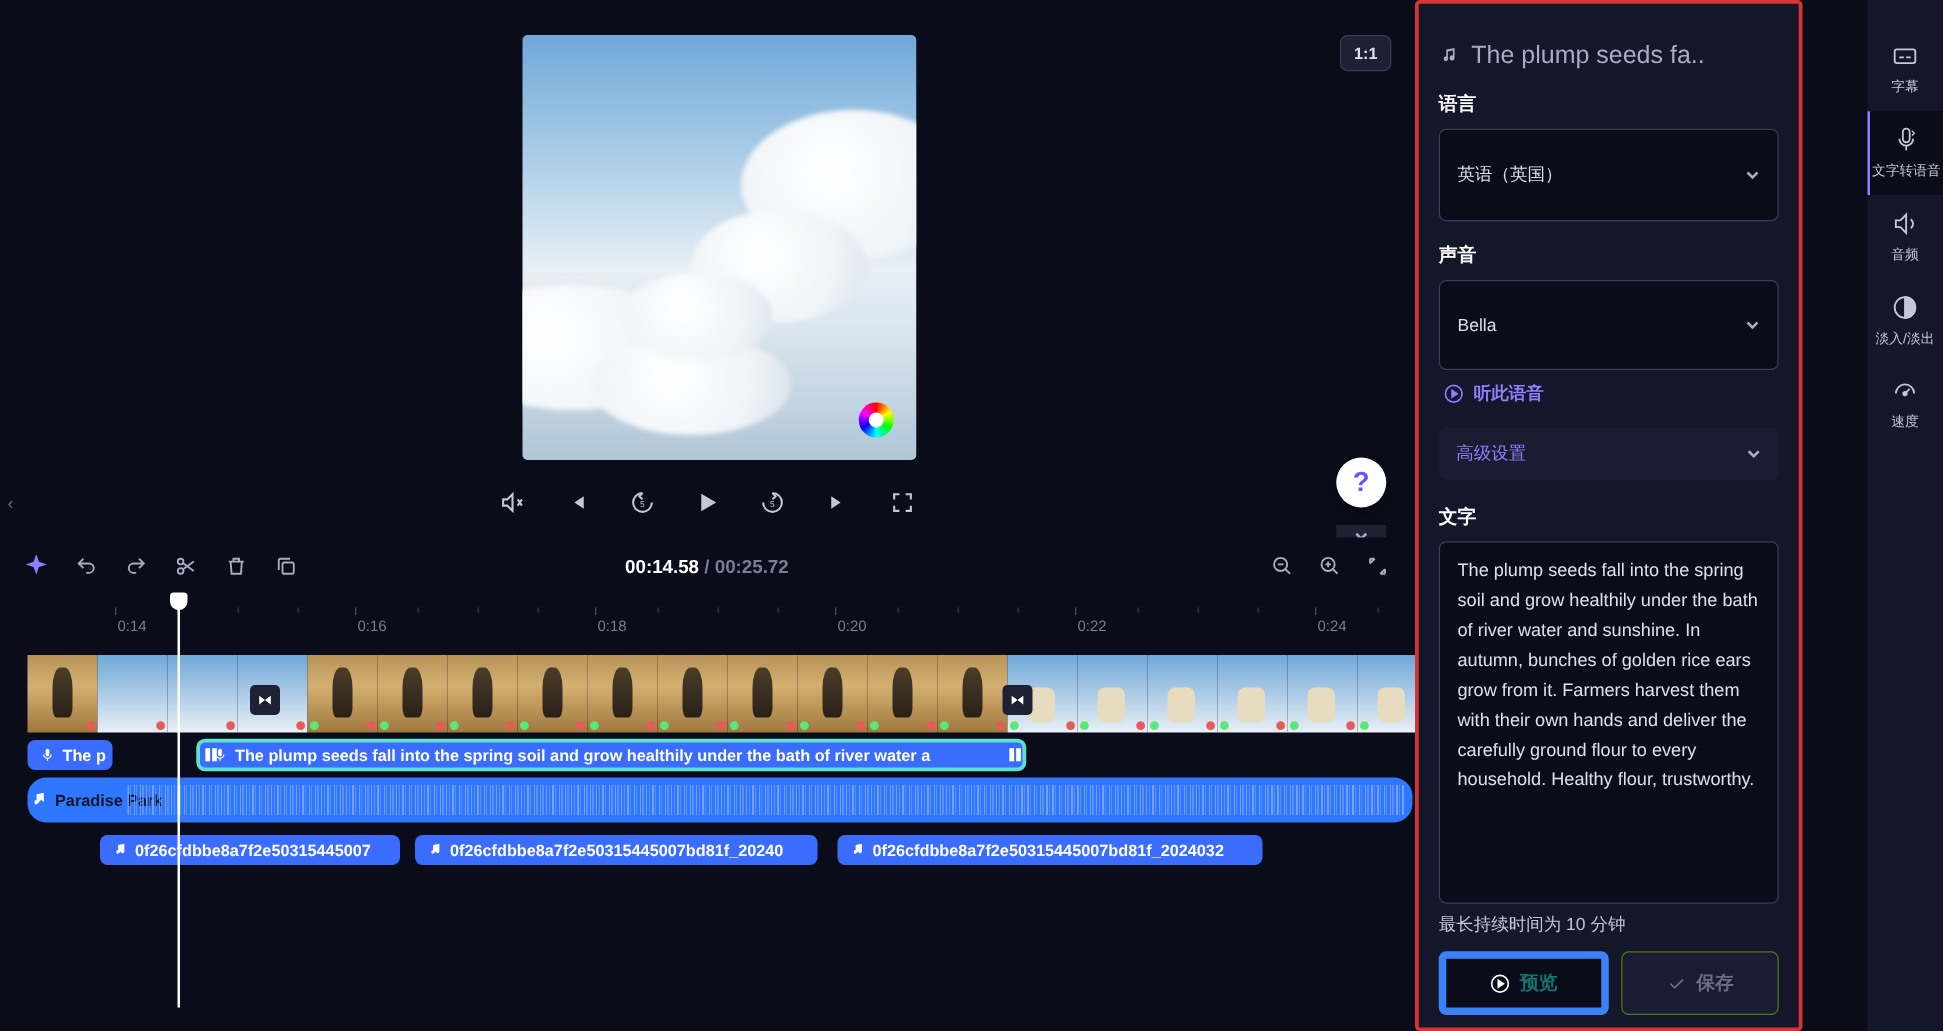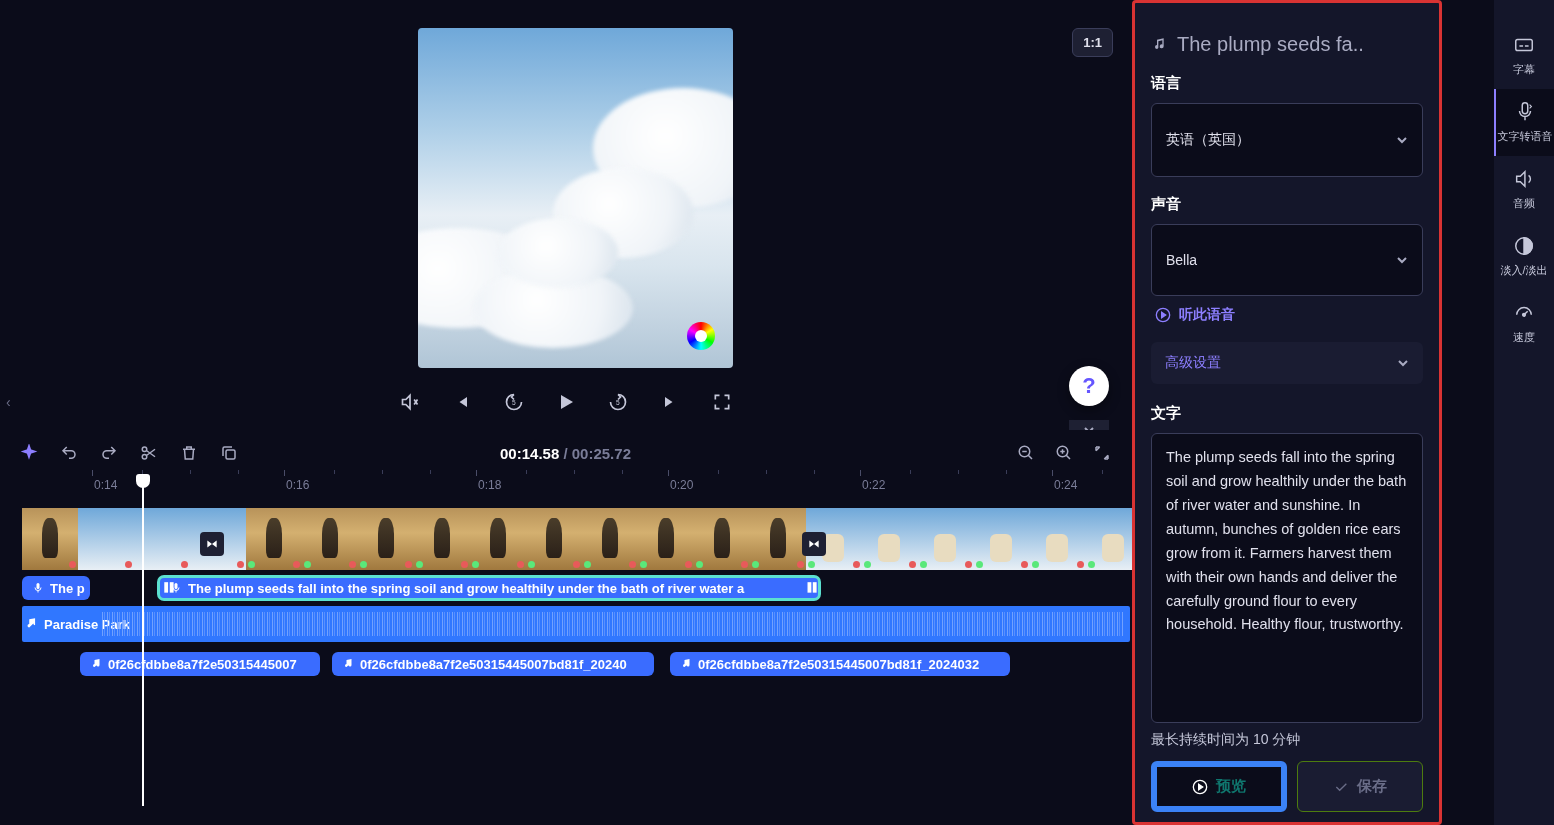--- a/index.html
+++ b/index.html
@@ -30,21 +30,21 @@
 .timeline-region { position: relative; height: 395px; background: #0b0c1a; }
 .tl-toolbar { display: flex; align-items: center; padding: 12px 18px 6px; gap: 18px; position: relative; }
 .tl-icon { width: 22px; height: 22px; display: flex; align-items: center; justify-content: center; cursor: pointer; color: #a9abc2; }
 .tl-icon svg { width: 18px; height: 18px; fill: none; stroke: currentColor; stroke-width: 2; }
 .tl-icon.accent { color: #8d7fff; }
 .tl-time { position: absolute; left: 50%; transform: translateX(-50%); font-size: 15px; font-weight: 600; }
 .tl-time .cur { color: #fff; }
 .tl-time .tot { color: #7a7d98; }
 .tl-zoom { position: absolute; right: 18px; display: flex; gap: 16px; }
 
-.tl-ruler { position: relative; height: 32px; margin-top: 0; text-decoration: underline; }
+.tl-ruler { position: relative; height: 32px; margin-top: 16px; text-decoration: underline; }
 .tick { position: absolute; top: 8px; font-size: 12px; color: #7a7d98; }
 .tick::before { content: ''; position: absolute; left: -2px; top: -8px; width: 1px; height: 6px; background: #4a4d68; }
 .minor { position: absolute; top: 0; width: 1px; height: 4px; background: #3a3d58; }
 
 .playhead { position: absolute; left: 143px; top: 60px; width: 0; height: 320px; z-index: 50; }
 .playhead::before { content: ''; position: absolute; left: -7px; top: -16px; width: 14px; height: 14px; background: #fff; border-radius: 3px 3px 50% 50%; }
 .playhead::after { content: ''; position: absolute; left: -1px; top: -4px; width: 2px; height: 100%; background: #fff; }
 
 .tracks { position: relative; margin-top: 6px; }
 .track { position: relative; height: 62px; margin-bottom: 6px; }
@@ -63,21 +63,21 @@
 
 .clip { position: absolute; height: 24px; border-radius: 6px; display: flex; align-items: center; padding: 0 10px; gap: 6px; font-size: 13px; font-weight: 600; overflow: hidden; white-space: nowrap; cursor: pointer; }
 .clip.blue { background: #3a6cff; }
 .clip.sel { background: #3a6cff; border: 2px solid #5ce0d0; box-shadow: 0 0 0 1px #5ce0d0; }
 .clip.sel::before, .clip.sel::after { content: '❚❚'; position: absolute; top: 3px; font-size: 10px; letter-spacing: -3px; color: #fff; }
 .clip.sel::before { left: 2px; }
 .clip.sel::after { right: 2px; }
 .clip .mic { width: 12px; height: 12px; flex-shrink: 0; }
 .clip .mic svg { width: 12px; height: 12px; fill: #fff; }
 
-.wave-clip { position: absolute; height: 36px; border-radius: 2px; background: #3077ff; display: flex; align-items: center; padding: 0 2px; gap: 6px; font-size: 13px; font-weight: 600; color: #ffffff; overflow: hidden; cursor: pointer; }
+.wave-clip { position: absolute; height: 36px; border-radius: 15px; background: #3077ff; display: flex; align-items: center; padding: 0 2px; gap: 6px; font-size: 13px; font-weight: 600; color: #0f172a; overflow: hidden; cursor: pointer; }
 .wave-clip::after { content: ''; position: absolute; left: 80px; right: 6px; top: 6px; bottom: 6px; background: repeating-linear-gradient(90deg, #8db3ff 0 1px, transparent 1px 2px, #6a9bff 2px 3px, transparent 3px 5px); opacity: 0.7; }
 
 .edge-arrow { position: absolute; left: 6px; top: 394px; color: #6a6d88; cursor: pointer; font-size: 14px; }
 
 
 .side-panel { position: absolute; left: 1132px; top: 0; width: 310px; height: 825px; background: #14162a; border: 3px solid #d93333; border-radius: 4px; padding: 14px 16px 10px; display: flex; flex-direction: column; }
 .sp-header { display: flex; align-items: center; gap: 10px; font-size: 20px; color: #a9abc2; font-weight: 500; margin-bottom: 18px; margin-top: 16px; }
 .sp-header svg { width: 16px; height: 16px; fill: #a9abc2; }
 .sp-label { font-size: 15px; font-weight: 700; margin-bottom: 10px; }
 .sp-select { background: #0b0c1a; border: 1px solid #3a3d5a; border-radius: 6px; padding: 27px 14px; font-size: 14px; color: #e0e0ec; display: flex; justify-content: space-between; align-items: center; cursor: pointer; margin-bottom: 18px; }

